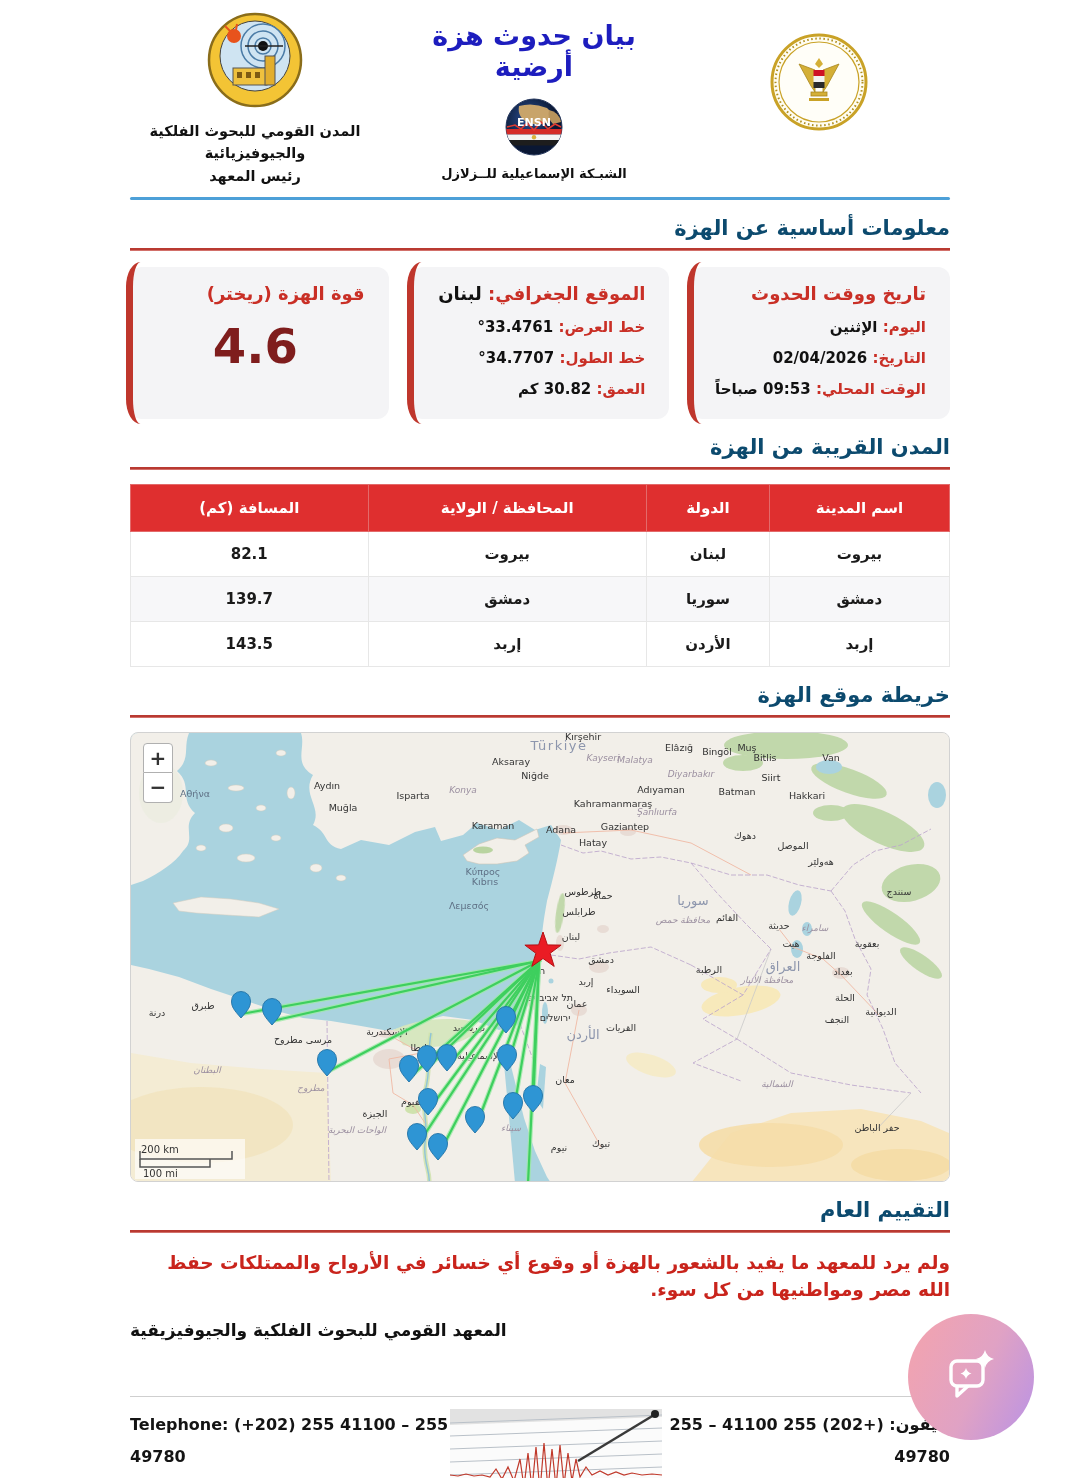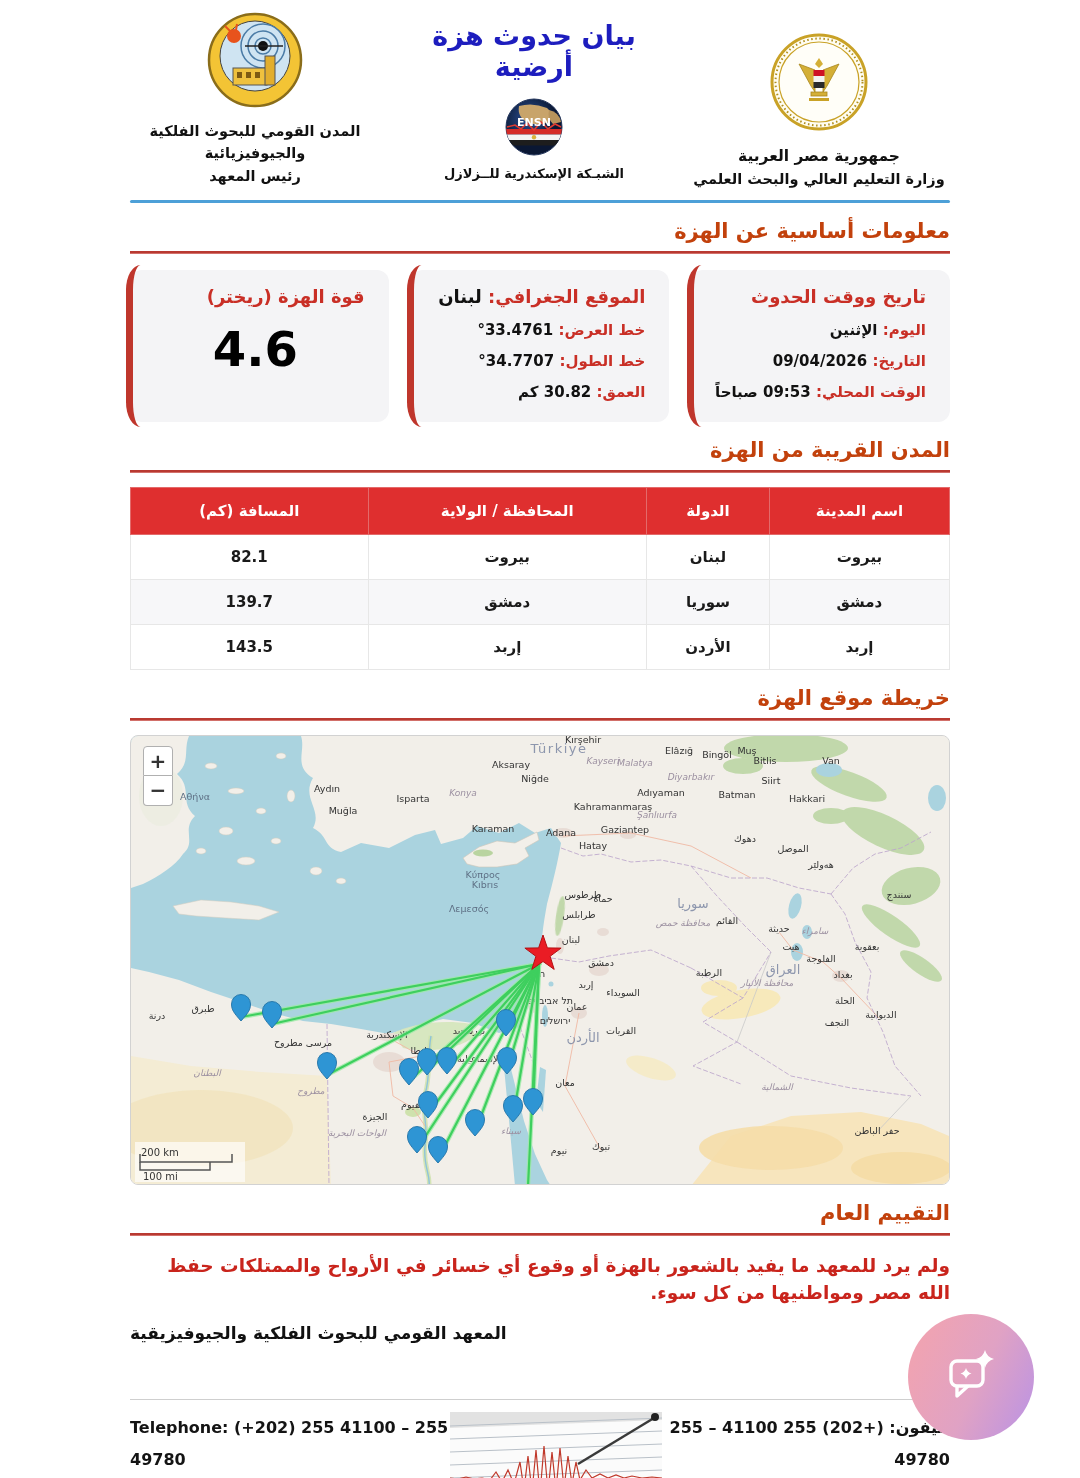--- a/index.html
+++ b/index.html
@@ -13,34 +13,34 @@
   .hdr-left { width:250px; }
   .hdr-center { width:280px; }
   .hdr-right { width:262px; padding-top:20px; }
   .doc-title { color:#1d1dbe; font-size:27px; font-weight:bold; margin-top:8px; }
   .org-lines { font-weight:bold; font-size:14.5px; color:#111; line-height:1.55; margin-top:8px; direction:rtl; }
   .ensn-wrap { margin-top:14px; display:flex; flex-direction:column; align-items:center;text-align:center; }
   .ensn-caption { font-weight:bold; font-size:13px; color:#111; margin-top:4px; direction:rtl; }
   .blue-rule { height:3px; background:#4da0d8; margin-top:10px; border-radius:2px; }
 
   
-  .sec-head { direction:rtl; color:#c2410c; font-size:21px; font-weight:bold; text-align:right; margin-top:16px; }
+  .sec-head { direction:rtl; color:#0c4a6e; font-size:21px; font-weight:bold; text-align:right; margin-top:16px; }
   .red-rule { height:3px; background:#b93a31; border-bottom:1px solid #d2706a; margin-top:8px; }
 
   
   .cards { display:flex; direction:rtl; gap:22px; margin-top:16px; }
   .card { position:relative; flex:1; background:#f4f4f6; border-radius:12px; padding:16px 24px 14px 16px; min-height:148px; }
   .card::after { content:""; position:absolute; left:-4px; top:-5px; width:22px; height:calc(100% + 10px);
                  border-left:7px solid #bf362c; border-radius:20px / 34px; pointer-events:none; }
   .card-title { color:#c92f26; font-weight:bold; font-size:18px; text-align:right; margin-bottom:8px; }
   .card-title .tv { color:#111; }
   .crow { text-align:right; font-size:15px; font-weight:bold; line-height:2.05; }
   .clab { color:#c92f26; }
   .cval { color:#111;text-align:right; }
-  .mag-value { color:#000000; font-size:48px; font-weight:bold; text-align:center; margin-top:14px; direction:ltr; }
+  .mag-value { color:#7f1d1d; font-size:48px; font-weight:bold; text-align:center; margin-top:14px; direction:ltr; }
 
   
   table.cities { width:100%; border-collapse:collapse; direction:rtl; margin-top:14px; border:1px solid #e3e3e3; }
   table.cities th { background:#df2f2f; color:#fff; font-size:15px; font-weight:bold; padding:14px 25px; border:1px solid #e36a6a; }
   table.cities td { font-size:15px; font-weight:600; color:#1a1a1a; text-align:center; padding:13px 22px; border:1px solid #e7e7e7; }
   table.cities tr:nth-child(2) td { background:#f7f7f9; }
   td.dist { direction:ltr; }
 
   
   .map-box { position:relative; margin-top:14px; width:820px; height:450px; border:1px solid #d2d2d2; border-radius:8px; overflow:hidden; background:#f2efe9; }
@@ -122,57 +122,53 @@
                 <path d="M46,14 Q56,16 58,26 L50,28 Q44,22 46,14 Z" fill="#b8945c"></path>
                 <rect x="3" y="33" width="56" height="5.5" fill="#d52b27"></rect>
                 <rect x="3" y="38.5" width="56" height="5.5" fill="#f4f4f4"></rect>
                 <rect x="3" y="44" width="56" height="5.5" fill="#1d1d1d"></rect>
                 <circle cx="31" cy="41.2" r="2.2" fill="#d9b23c"></circle>
                 <polyline points="4,31 12,29 18,33 24,27 31,34 38,26 45,33 52,28 58,31" fill="none" stroke="#e03a30" stroke-width="1.6"></polyline>
               </g>
               <text x="31" y="30" text-anchor="middle" font-size="11" font-weight="bold" fill="#ffffff" font-family="DejaVu Sans, sans-serif">ENSN</text>
             </svg>
           </span>
-          <div class="ensn-caption">الشبـكة الإسكندرية للــزلازل</div>
+          <div class="ensn-caption">الشبـكة الإسماعيلية للــزلازل</div>
         </div>
       </div>
 
       <div class="hdr-col hdr-right">
         <span>
           <svg width="100" height="100" viewBox="0 0 100 100">
             <circle cx="50" cy="50" r="47" fill="#fffdf2" stroke="#c9a227" stroke-width="3"></circle>
             <circle cx="50" cy="50" r="40" fill="#fffef8" stroke="#c9a227" stroke-width="1.2"></circle>
             <circle cx="50" cy="50" r="43.5" fill="none" stroke="#b08f1e" stroke-width="2" stroke-dasharray="1.5,2.6"></circle>
             <path d="M50,26 L54,32 L50,36 L46,32 Z" fill="#d4af37"></path>
             <path d="M46,38 L30,32 L42,54 L46,60 Z" fill="#d4af37" stroke="#a8861c" stroke-width="0.8"></path>
             <path d="M54,38 L70,32 L58,54 L54,60 Z" fill="#d4af37" stroke="#a8861c" stroke-width="0.8"></path>
             <rect x="44.5" y="38" width="11" height="6" fill="#ce1126"></rect>
             <rect x="44.5" y="44" width="11" height="6" fill="#f2f2f2"></rect>
             <rect x="44.5" y="50" width="11" height="6" fill="#2b2b2b"></rect>
             <rect x="42" y="60" width="16" height="4" fill="#d4af37" stroke="#a8861c" stroke-width="0.8"></rect>
             <rect x="40" y="66" width="20" height="3" fill="#c9a227"></rect>
           </svg>
         </span>
-        <div class="org-lines">
-          <div style="font-size:15.5px">جمهورية مصر العربية</div>
-          <div>وزارة التعليم العالي والبحث العلمي</div>
-        </div>
       </div>
     </div>
 
     <div class="blue-rule"></div>
 
     <div class="sec-head">معلومات أساسية عن الهزة</div>
     <div class="red-rule"></div>
 
     <div class="cards">
       <div class="card">
         <div class="card-title">تاريخ ووقت الحدوث</div>
         <div class="crow"><span class="clab">اليوم:</span> <span class="cval">الإثنين</span></div>
-        <div class="crow"><span class="clab">التاريخ:</span> <span class="cval">09/04/2026</span></div>
+        <div class="crow"><span class="clab">التاريخ:</span> <span class="cval">02/04/2026</span></div>
         <div class="crow"><span class="clab">الوقت المحلي:</span> <span class="cval">09:53 صباحاً</span></div>
       </div>
 
       <div class="card">
         <div class="card-title"><span>الموقع الجغرافي:</span> <span class="tv">لبنان</span></div>
         <div class="crow"><span class="clab">خط العرض:</span> <span class="cval">33.4761°</span></div>
         <div class="crow"><span class="clab">خط الطول:</span> <span class="cval">34.7707°</span></div>
         <div class="crow"><span class="clab">العمق:</span> <span class="cval">30.82 كم</span></div>
       </div>
 

